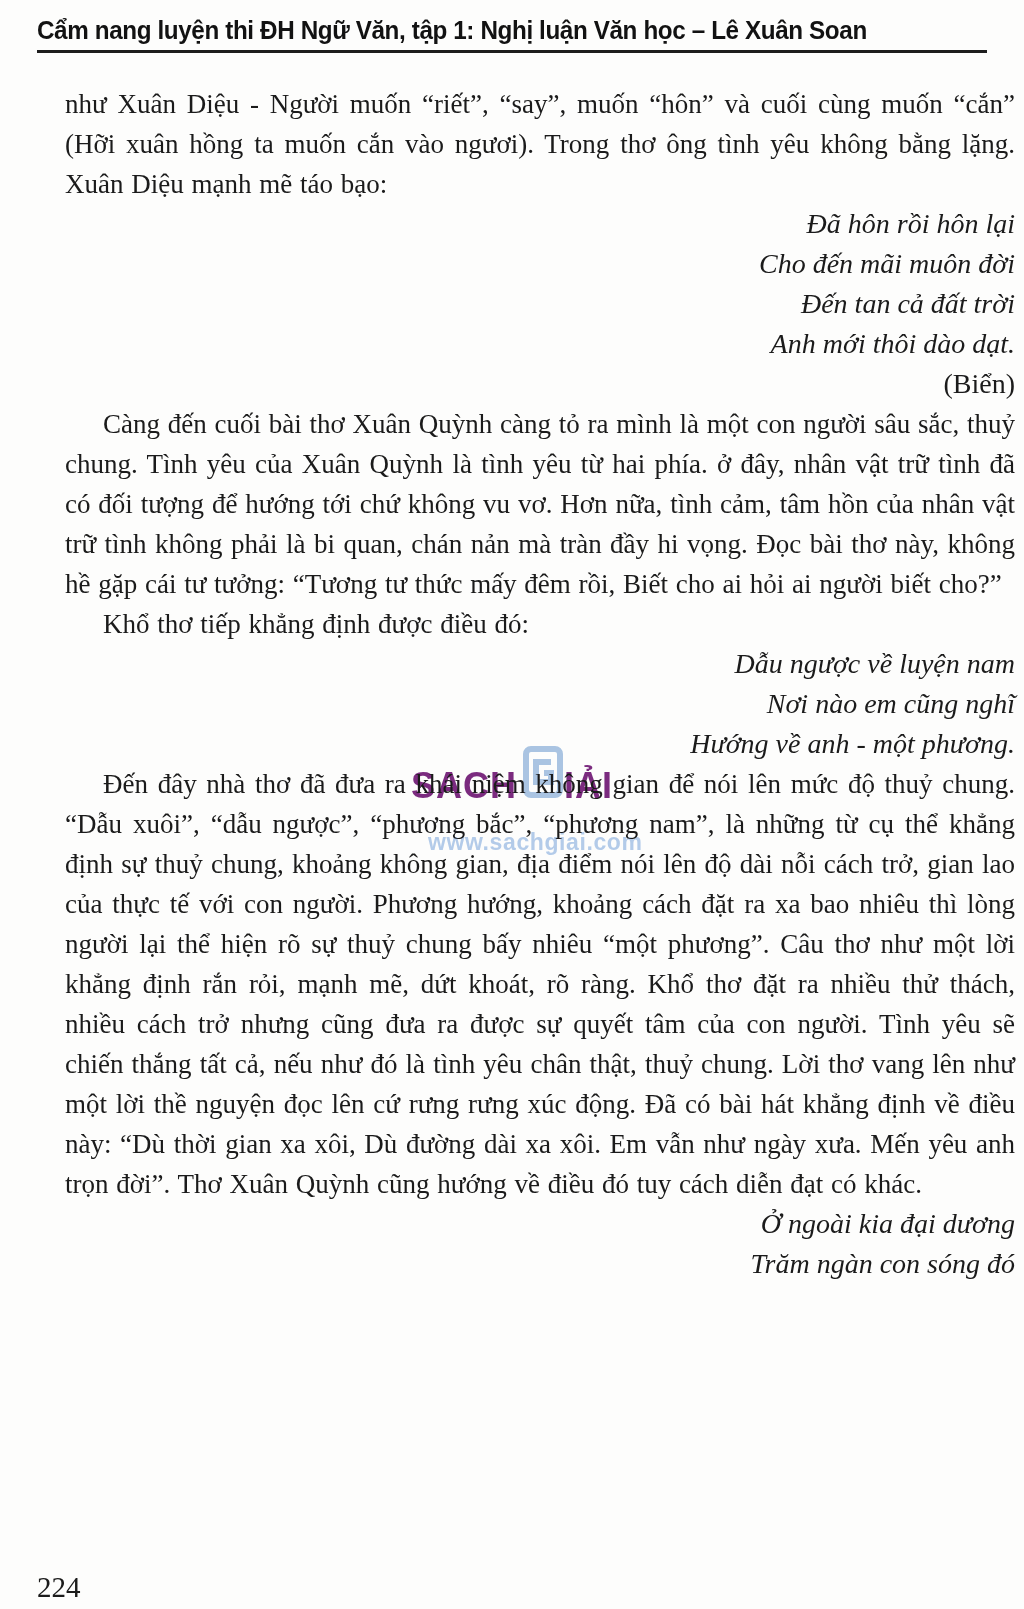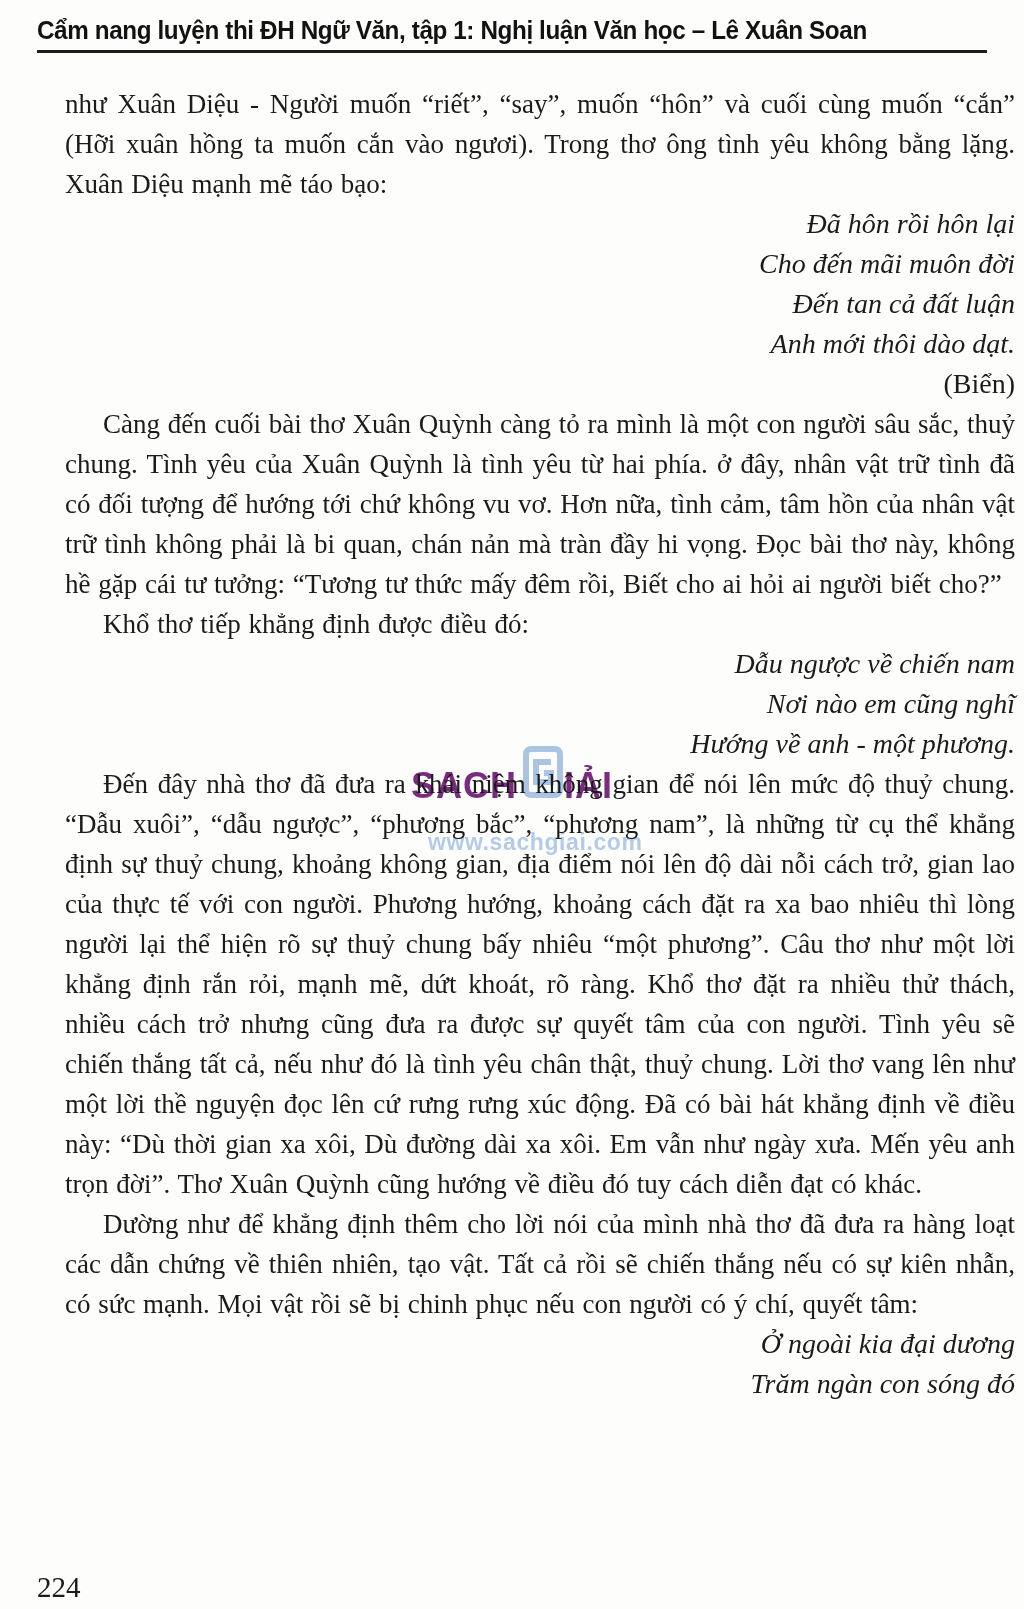--- a/index.html
+++ b/index.html
@@ -57,36 +57,35 @@
     <div class="header-title">Cẩm nang luyện thi ĐH Ngữ Văn, tập 1: Nghị luận Văn học – Lê Xuân Soan</div>
     <div class="header-rule"></div>
   </div>
 
   <div class="bodytext">
     <p class="para first">như Xuân Diệu - Người muốn “riết”, “say”, muốn “hôn” và cuối cùng muốn “cắn” (Hỡi xuân hồng ta muốn cắn vào ngươi). Trong thơ ông tình yêu không bằng lặng. Xuân Diệu mạnh mẽ táo bạo:</p>
 
     <div class="poem">
       <div class="poem-line">Đã hôn rồi hôn lại</div>
       <div class="poem-line">Cho đến mãi muôn đời</div>
-      <div class="poem-line">Đến tan cả đất luận</div>
+      <div class="poem-line">Đến tan cả đất trời</div>
       <div class="poem-line">Anh mới thôi dào dạt.</div>
       <div class="poem-attr">(Biển)</div>
     </div>
 
     <p class="para">Càng đến cuối bài thơ Xuân Quỳnh càng tỏ ra mình là một con người sâu sắc, thuỷ chung. Tình yêu của Xuân Quỳnh là tình yêu từ hai phía. ở đây, nhân vật trữ tình đã có đối tượng để hướng tới chứ không vu vơ. Hơn nữa, tình cảm, tâm hồn của nhân vật trữ tình không phải là bi quan, chán nản mà tràn đầy hi vọng. Đọc bài thơ này, không hề gặp cái tư tưởng: “Tương tư thức mấy đêm rồi, Biết cho ai hỏi ai người biết cho?”</p>
     <p class="para">Khổ thơ tiếp khẳng định được điều đó:</p>
 
     <div class="poem">
-      <div class="poem-line">Dẫu ngược về chiến nam</div>
+      <div class="poem-line">Dẫu ngược về luyện nam</div>
       <div class="poem-line">Nơi nào em cũng nghĩ</div>
       <div class="poem-line">Hướng về anh - một phương.</div>
     </div>
 
     <p class="para">Đến đây nhà thơ đã đưa ra khái niệm không gian để nói lên mức độ thuỷ chung. “Dẫu xuôi”, “dẫu ngược”, “phương bắc”, “phương nam”, là những từ cụ thể khẳng định sự thuỷ chung, khoảng không gian, địa điểm nói lên độ dài nỗi cách trở, gian lao của thực tế với con người. Phương hướng, khoảng cách đặt ra xa bao nhiêu thì lòng người lại thể hiện rõ sự thuỷ chung bấy nhiêu “một phương”. Câu thơ như một lời khẳng định rắn rỏi, mạnh mẽ, dứt khoát, rõ ràng. Khổ thơ đặt ra nhiều thử thách, nhiều cách trở nhưng cũng đưa ra được sự quyết tâm của con người. Tình yêu sẽ chiến thắng tất cả, nếu như đó là tình yêu chân thật, thuỷ chung. Lời thơ vang lên như một lời thề nguyện đọc lên cứ rưng rưng xúc động. Đã có bài hát khẳng định về điều này: “Dù thời gian xa xôi, Dù đường dài xa xôi. Em vẫn như ngày xưa. Mến yêu anh trọn đời”. Thơ Xuân Quỳnh cũng hướng về điều đó tuy cách diễn đạt có khác.</p>
-    <p class="para">Dường như để khẳng định thêm cho lời nói của mình nhà thơ đã đưa ra hàng loạt các dẫn chứng về thiên nhiên, tạo vật. Tất cả rồi sẽ chiến thắng nếu có sự kiên nhẫn, có sức mạnh. Mọi vật rồi sẽ bị chinh phục nếu con người có ý chí, quyết tâm:</p>
 
     <div class="poem">
       <div class="poem-line">Ở ngoài kia đại dương</div>
       <div class="poem-line">Trăm ngàn con sóng đó</div>
     </div>
   </div>
 
   <div class="wm-brand">
     <span>SACH</span>
     <svg class="wm-logo" width="40" height="52" viewBox="0 0 40 52">

